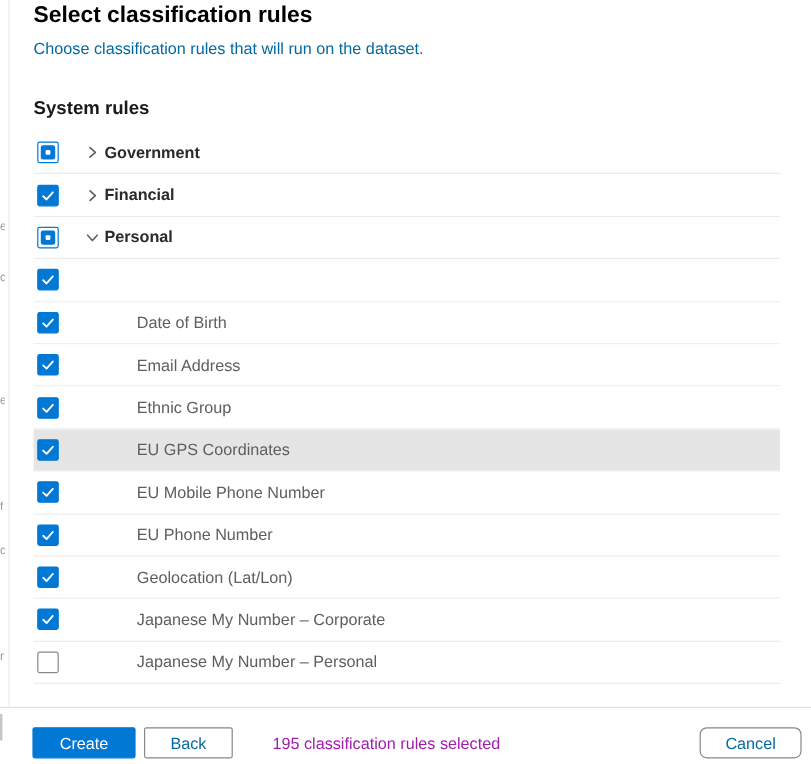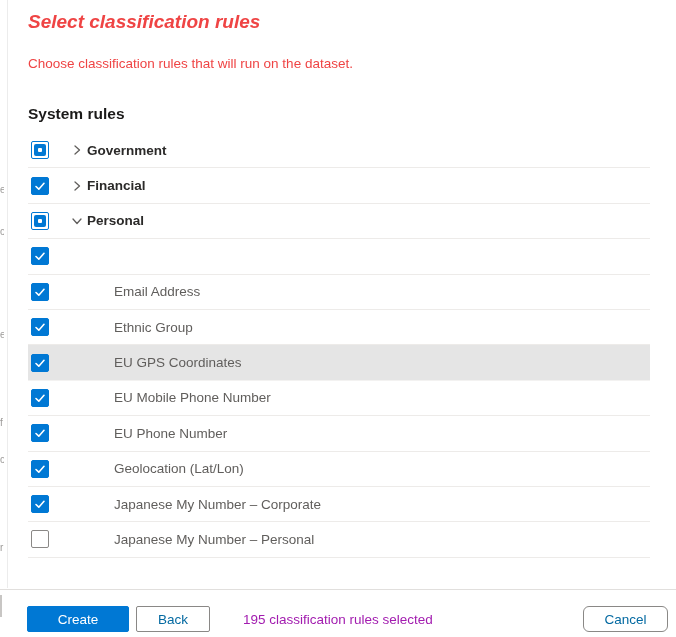--- a/index.html
+++ b/index.html
@@ -16,24 +16,24 @@
   .left-strip .frag{
     position:absolute;left:0;width:4px;height:10px;overflow:hidden;
     color:#9c9a98;font-size:10px;line-height:10px;
   }
   .left-frag-line{
     position:absolute;left:0;top:595px;width:2px;height:22px;background:#c8c6c4;z-index:6;
   }
   
   .content{margin-left:28px;margin-right:26px;}
   .page-title{
-    padding-top:9px;font-size:19px;line-height:25px;font-weight:600;color:#ef4444;font-style:italic;
+    font-size:19px;line-height:25px;font-weight:600;color:#000000;
   }
   .page-subtitle{
-    margin-top:21px;font-size:13.5px;line-height:18px;color:#ef4444;
+    margin-top:7px;font-size:13.5px;line-height:18px;color:#0369a1;
   }
   .section-title{
     margin-top:31px;font-size:15.5px;line-height:20px;font-weight:600;color:#1b1a19;
   }
   
   .tree{margin-top:9px;}
   .row{
     display:flex;align-items:center;height:35.4px;box-sizing:border-box;
     border-bottom:1px solid #edebe9;background:#ffffff;cursor:pointer;
   }
@@ -67,21 +67,21 @@
   .footer{
     position:absolute;left:0;right:0;bottom:0;height:48px;
     border-top:1px solid #e1dfdd;background:#fff;
     display:flex;align-items:flex-end;padding:0 8px 5px 27px;box-sizing:border-box;
   }
   .btn{
     height:26px;box-sizing:border-box;border-radius:2px;font-size:13.5px;
     font-family:inherit;display:flex;align-items:center;justify-content:center;
     cursor:pointer;
   }
-  .btn-primary{width:102px;background:#0078d4;border:1px solid #0078d4;color:#ffffff;}
+  .btn-primary{width:86px;background:#0078d4;border:1px solid #0078d4;color:#ffffff;}
   .btn-default{background:#ffffff;border:1px solid #8a8886;color:#0369a1;}
   .btn-back{width:74px;margin-left:7px;}
   .btn-cancel{width:85px;margin-left:auto;border-radius:6px;}
   .footer-status{
     margin-left:33px;font-size:13.5px;color:#a21caf;align-self:flex-end;
     padding-bottom:5px;white-space:nowrap;
   }
 </style>
 </head>
 <body>
@@ -144,20 +144,29 @@
     </span>
 
   </div>
       <div class="row child">
     <span class="cb checked">
       <svg class="check" width="12" height="12" viewBox="0 0 12 12" aria-hidden="true">
         <path d="M2 6.5 L4.8 9.2 L10 3.3" fill="none" stroke="#ffffff" stroke-width="1.6" stroke-linecap="round" stroke-linejoin="round"></path>
       </svg>
     </span>
 
+    <span class="row-label">Date of Birth</span>
+  </div>
+      <div class="row child">
+    <span class="cb checked">
+      <svg class="check" width="12" height="12" viewBox="0 0 12 12" aria-hidden="true">
+        <path d="M2 6.5 L4.8 9.2 L10 3.3" fill="none" stroke="#ffffff" stroke-width="1.6" stroke-linecap="round" stroke-linejoin="round"></path>
+      </svg>
+    </span>
+
     <span class="row-label">Email Address</span>
   </div>
       <div class="row child">
     <span class="cb checked">
       <svg class="check" width="12" height="12" viewBox="0 0 12 12" aria-hidden="true">
         <path d="M2 6.5 L4.8 9.2 L10 3.3" fill="none" stroke="#ffffff" stroke-width="1.6" stroke-linecap="round" stroke-linejoin="round"></path>
       </svg>
     </span>
 
     <span class="row-label">Ethnic Group</span>

